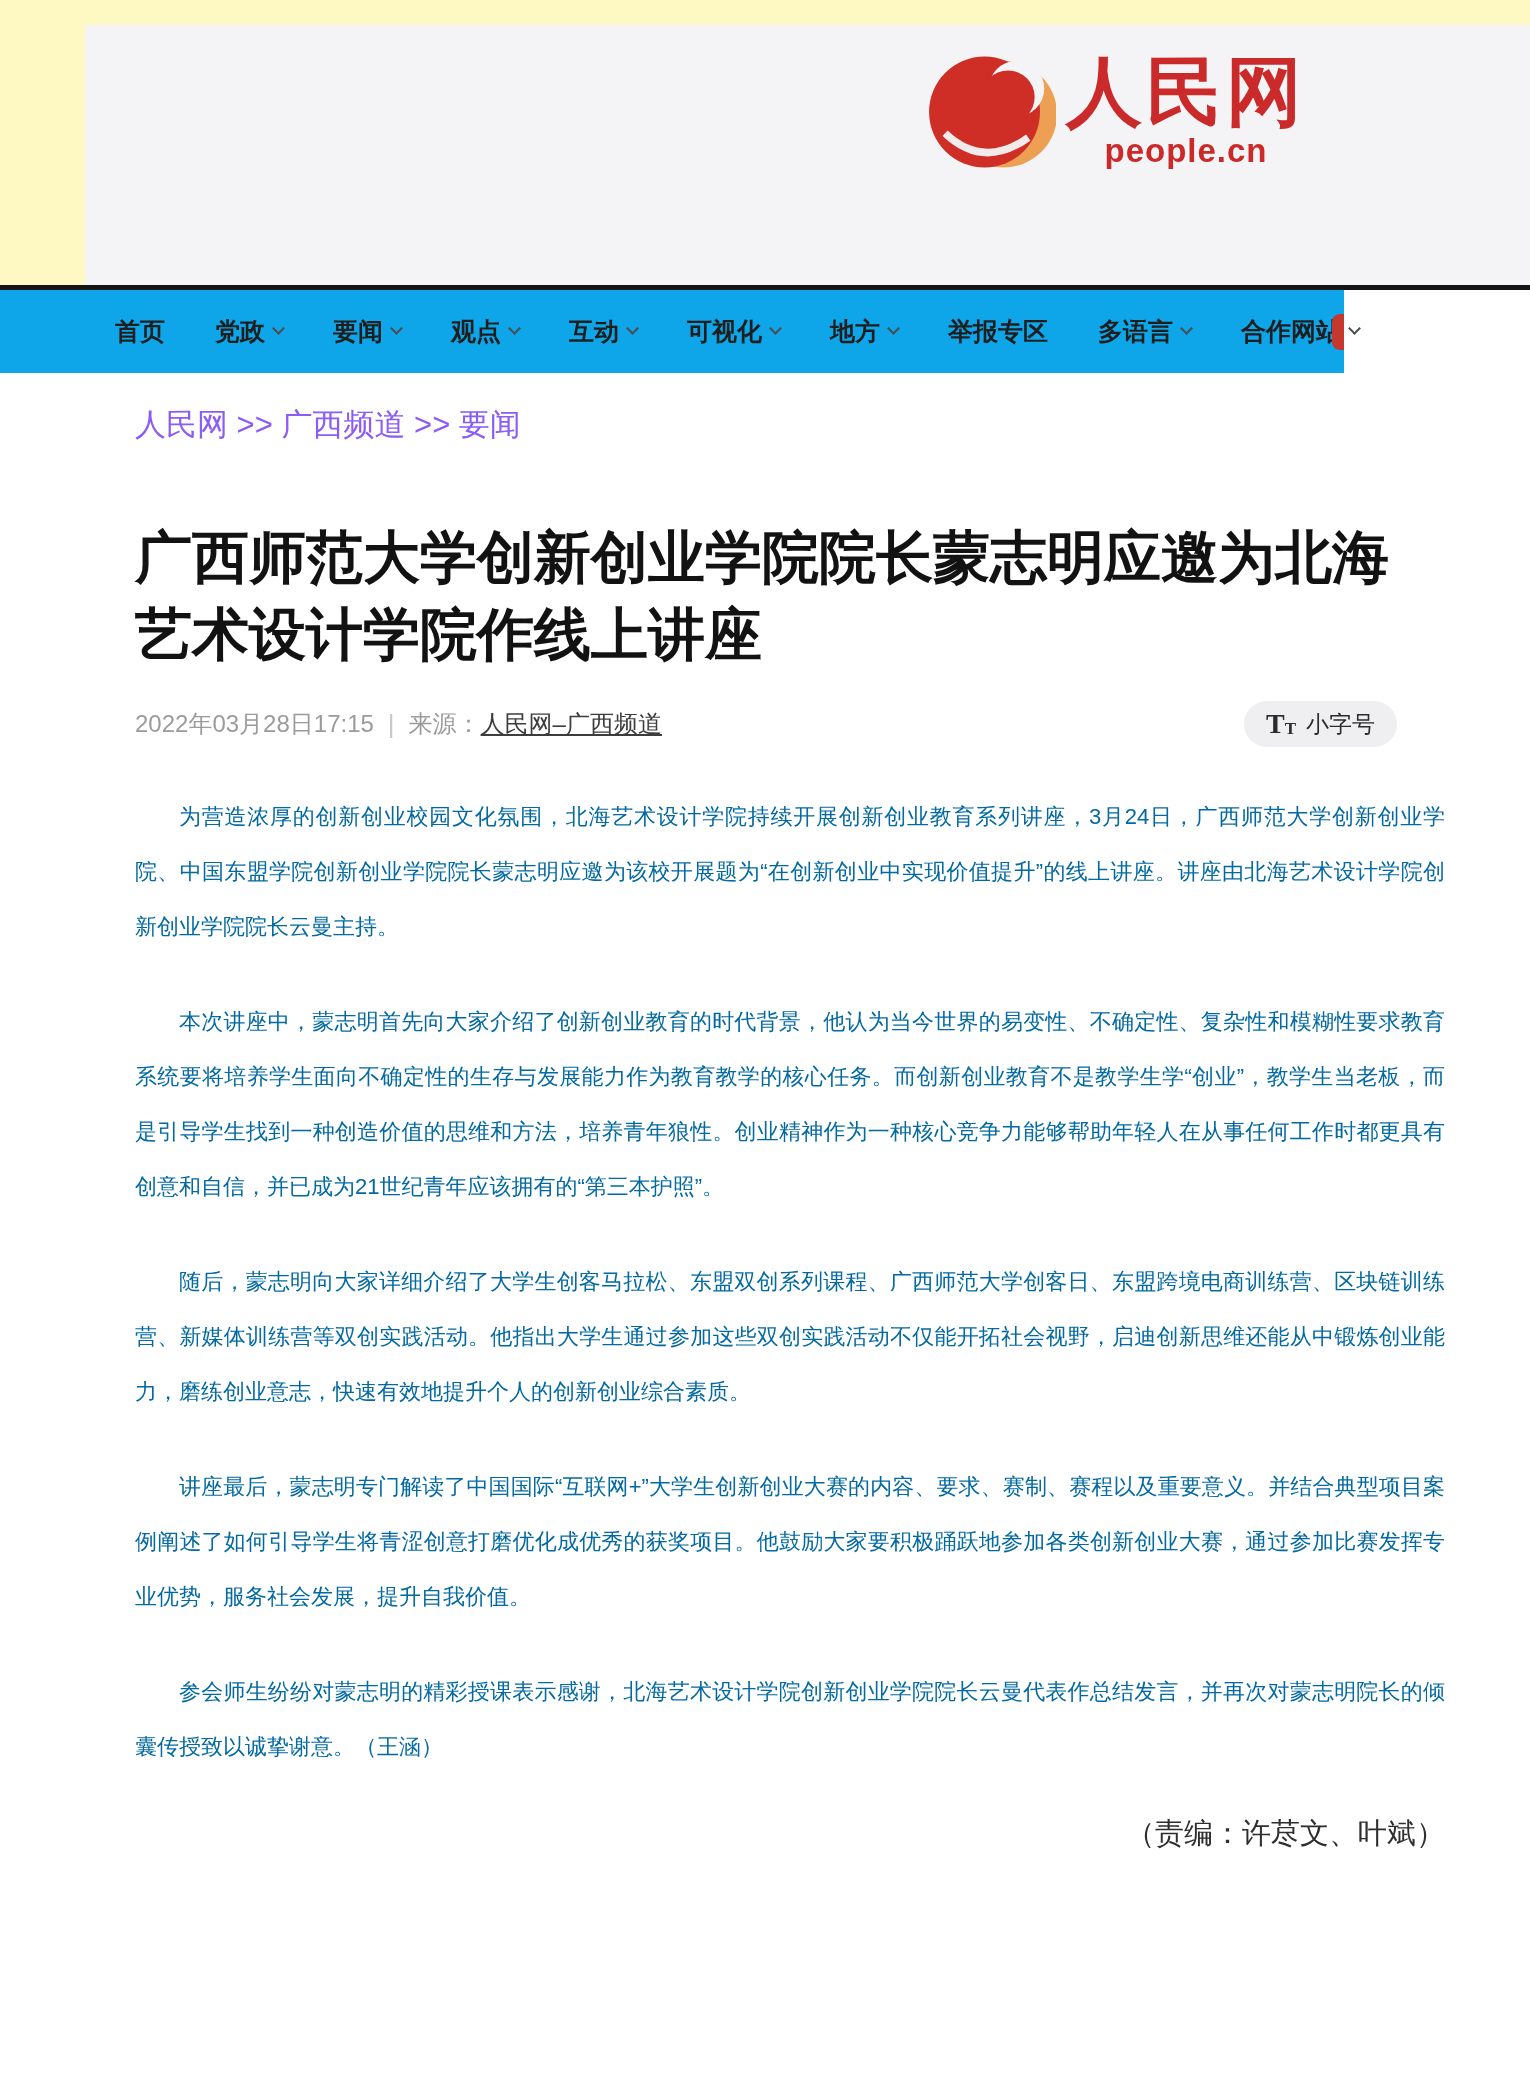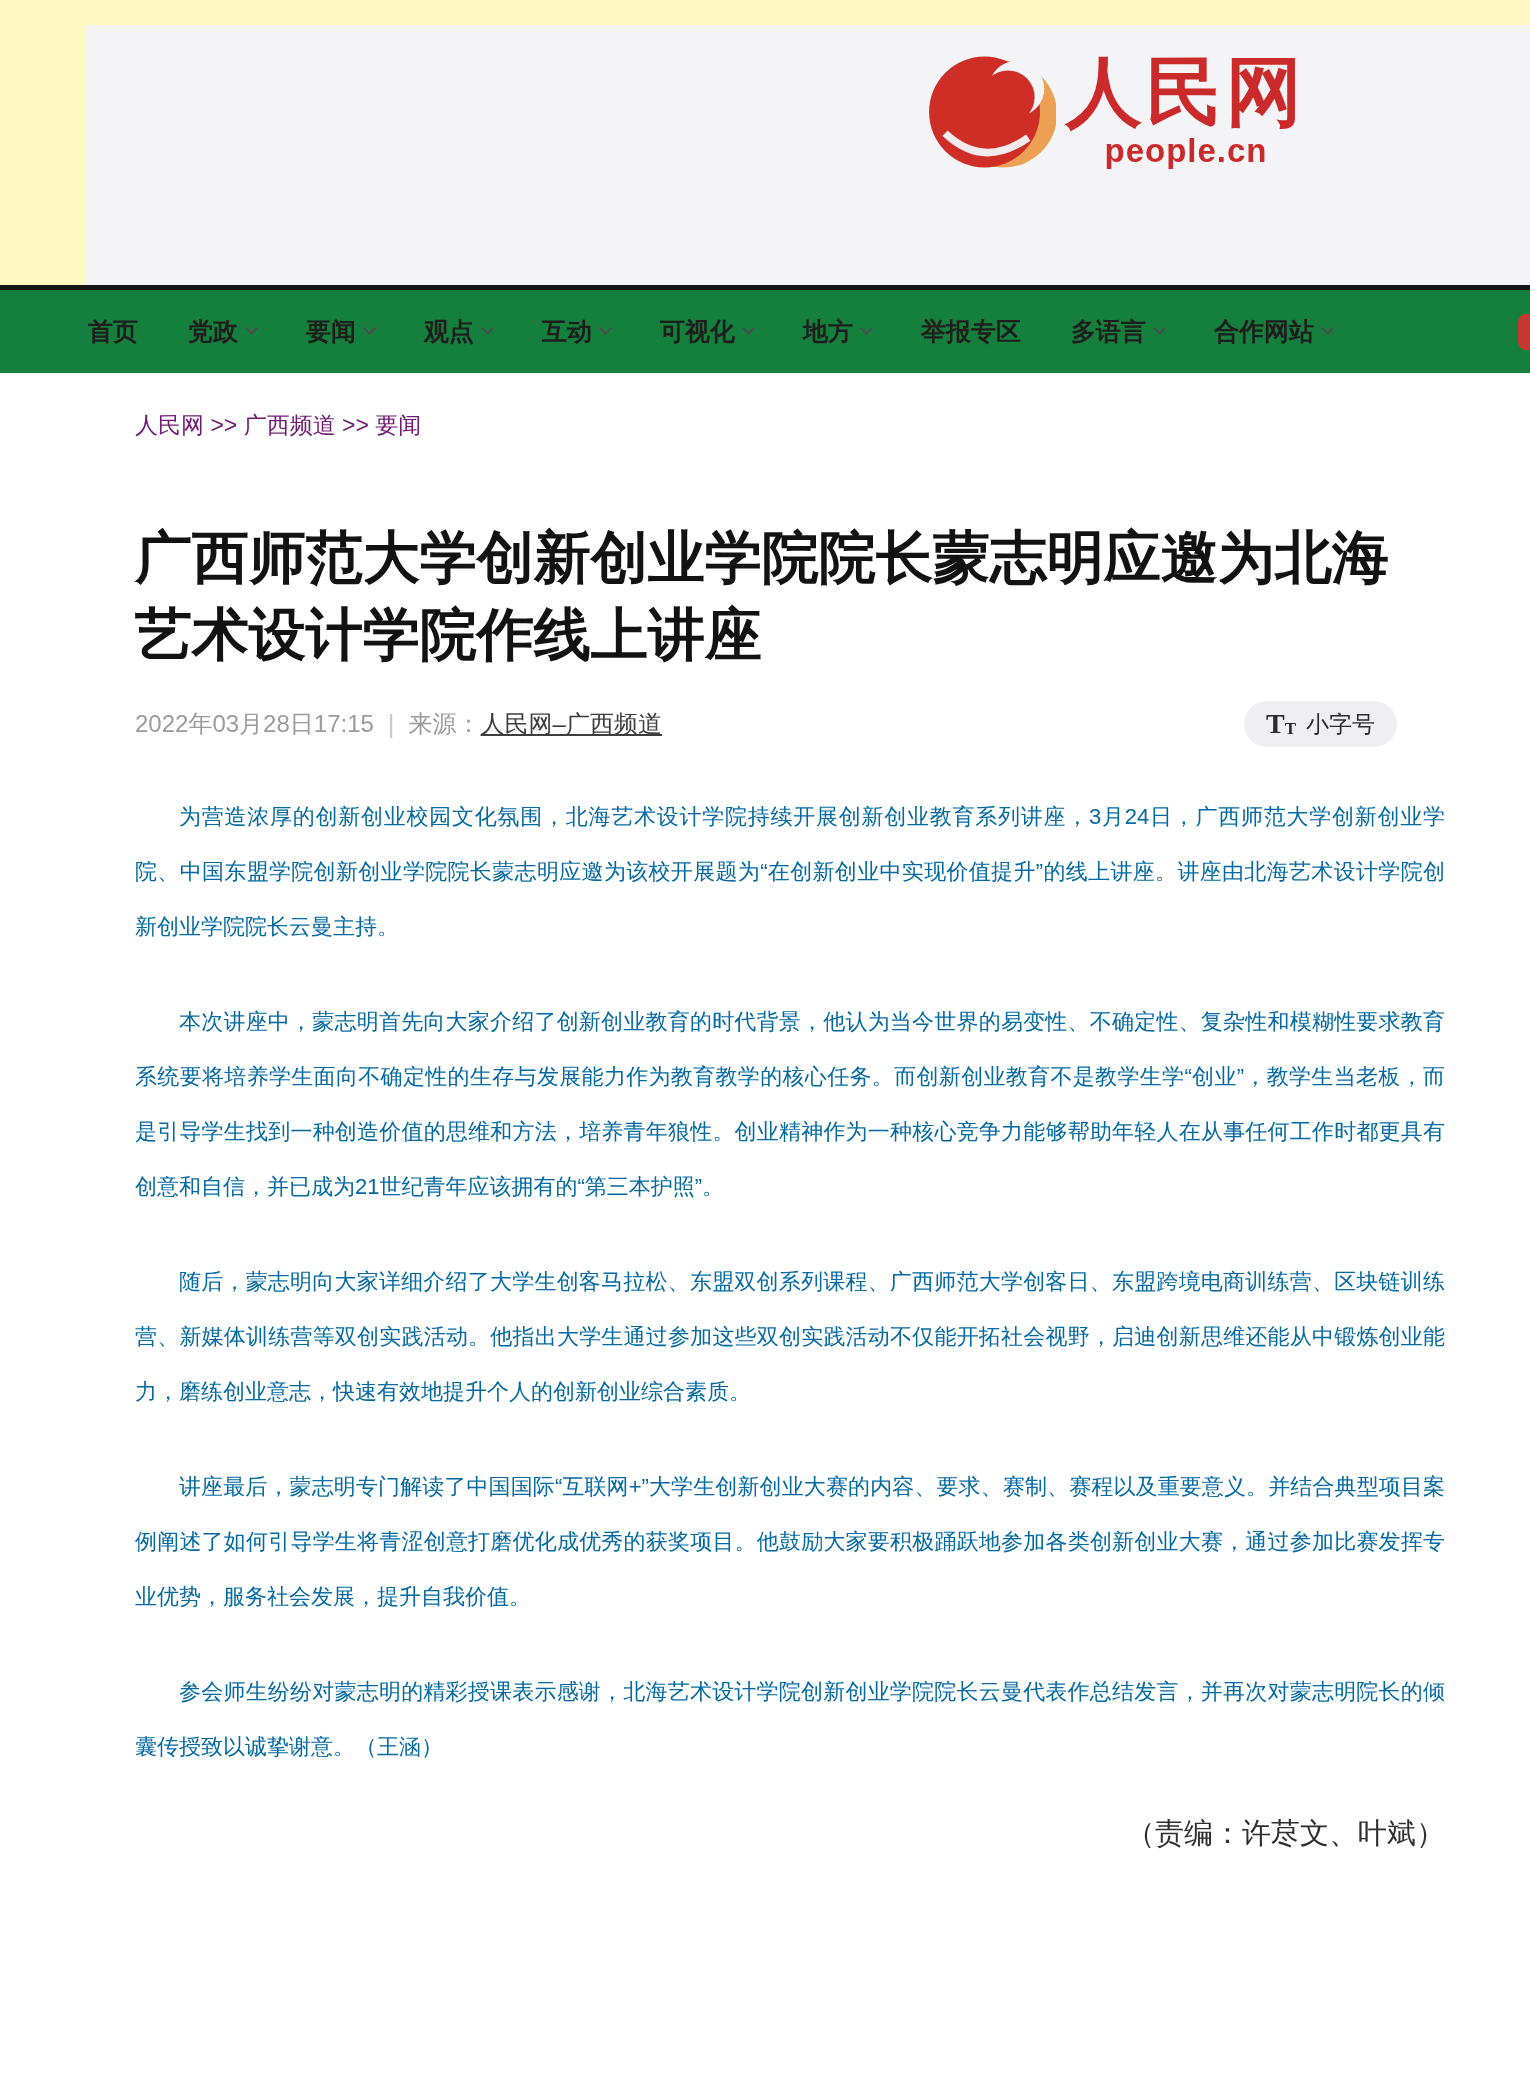--- a/index.html
+++ b/index.html
@@ -13,32 +13,32 @@
   .logo { position:absolute; left:928px; top:48px; display:flex; align-items:flex-start; }
   .logo-sphere { width:128px; height:128px; }
   .logo-text { margin-left:10px; text-align:center; }
   .logo-cn { font-family:"DejaVu Serif","Liberation Serif",serif; font-weight:700;
              font-size:76px; line-height:88px; color:var(--brand-red); letter-spacing:4px; }
   .logo-en { font-size:33px; font-weight:800; color:var(--brand-red); letter-spacing:1px; margin-top:-4px; }
 
   .divider-black { width:1530px; height:5px; background:#161616; }
 
   
-  .navbar { position:relative; width:1530px; height:83px; background:#15803d;
-            display:flex; align-items:center; padding-left:88px; gap:50px; }
+  .navbar { position:relative; width:1344px; height:83px; background:#0ea5e9;
+            display:flex; align-items:center; padding-left:115px; gap:50px; }
   .nav-item { display:flex; align-items:center; font-size:25px; font-weight:700;
               color:#1e1e1e; text-decoration:none; cursor:pointer; white-space:nowrap; }
   .chev { display:inline-block; width:9px; height:9px; border-right:2.5px solid #4c4c4c;
           border-bottom:2.5px solid #4c4c4c; transform:rotate(45deg); margin-left:9px; margin-top:-6px; }
   .nav-right-red { position:absolute; right:0; top:24px; width:12px; height:36px;
                    background:#c5382e; border-radius:8px 0 0 8px; cursor:pointer; }
 
   
   .content { padding-left:135px; padding-right:85px; background:#ffffff; }
-  .breadcrumb { margin-top:38px; font-size:23px; line-height:28px; color:#701a75; }
+  .breadcrumb { margin-top:38px; font-size:31px; line-height:28px; color:#8b5cf6; }
   .article-title { margin-top:80px; width:1292px; font-size:57px; line-height:77px;
                    font-weight:700; color:#121212; letter-spacing:0; }
   .meta-row { position:relative; margin-top:28px; height:46px; display:flex; align-items:center;
               font-size:24px; }
   .meta-date { color:#9b9b9b; }
   .meta-sep { color:#c9c9c9; margin:0 14px; font-size:26px; }
   .meta-source-label { color:#9b9b9b; }
   .meta-source { color:#3d3d3d;text-decoration:underline; }
   .font-size-btn { position:absolute; right:48px; top:0; height:46px; padding:0 22px;
                    background:#efeff2; border:none; border-radius:23px; display:flex;

